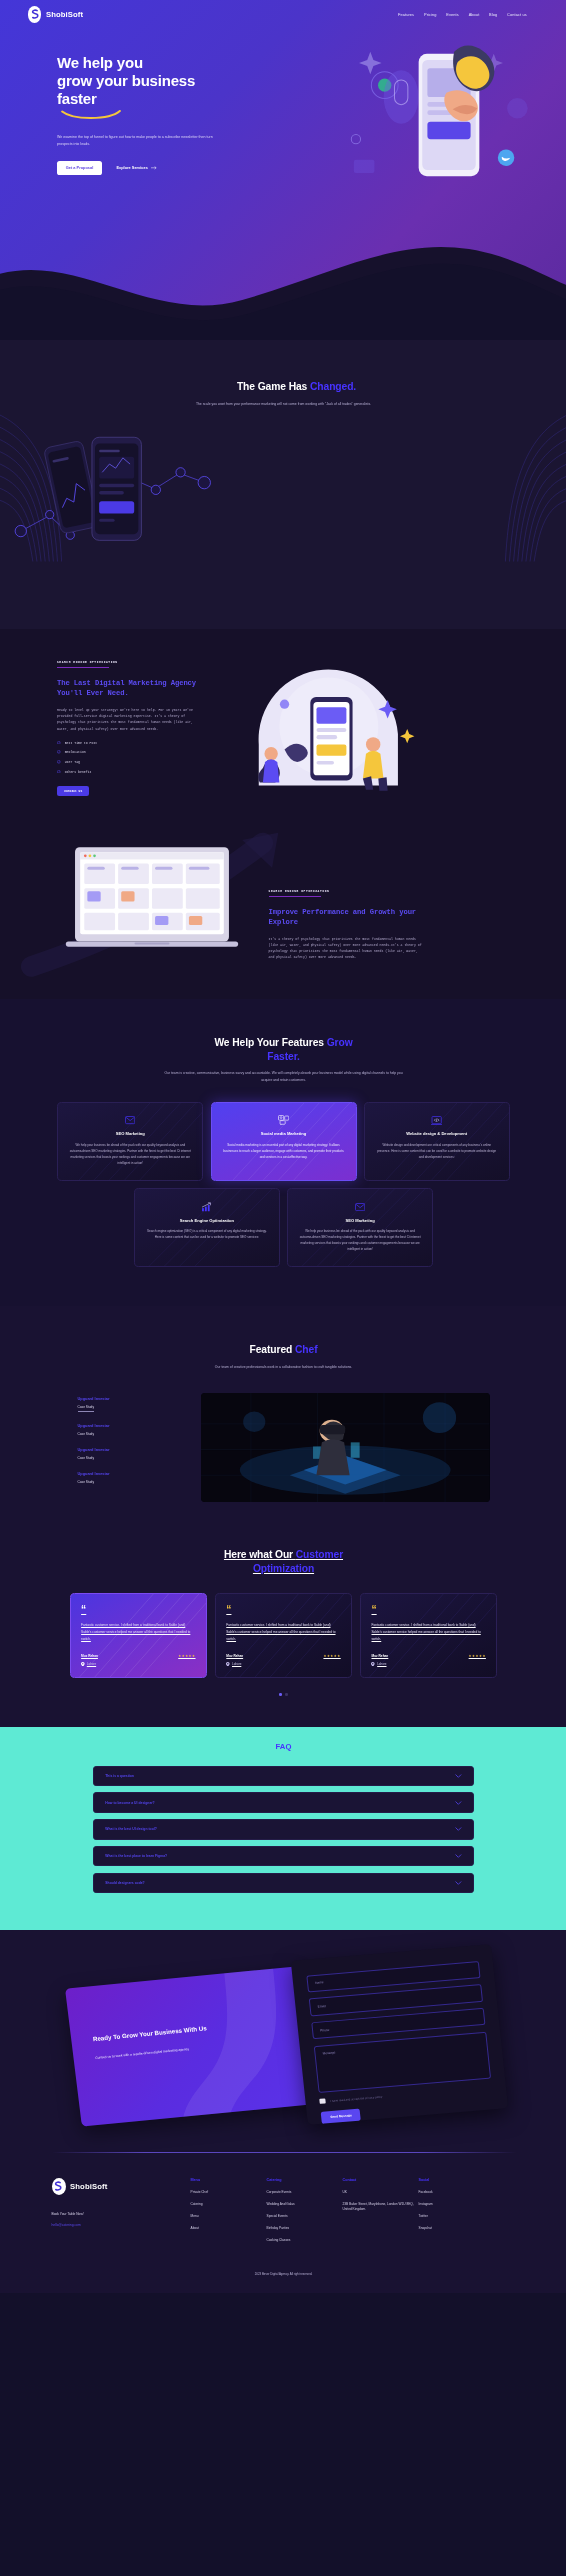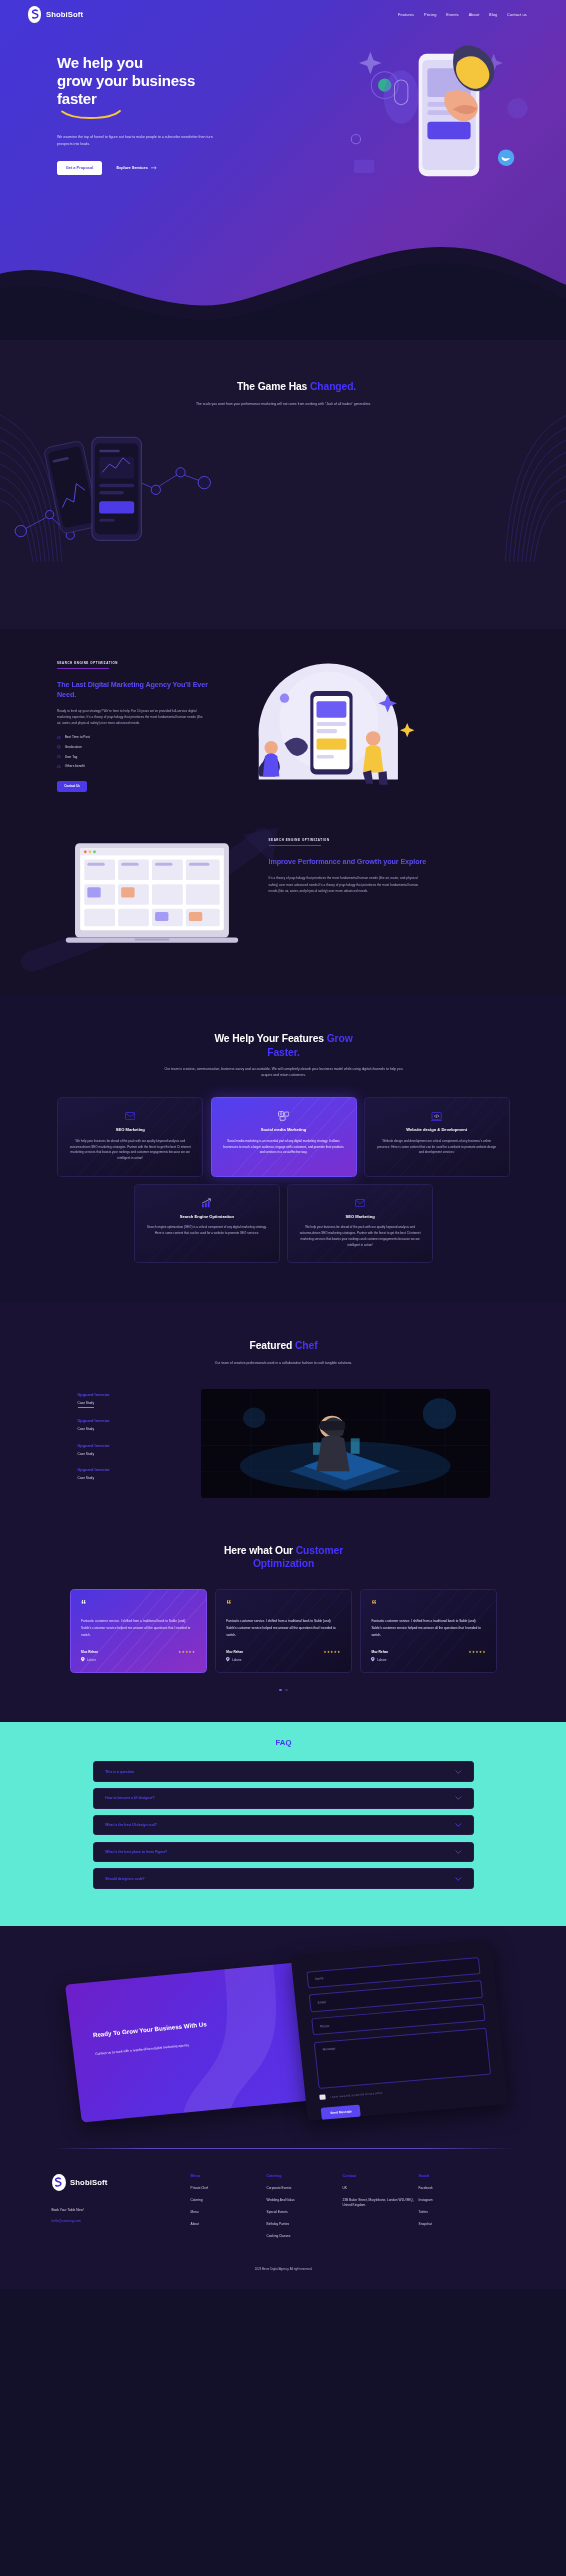--- a/index.html
+++ b/index.html
@@ -74,21 +74,21 @@
   .game { padding:40px 0 0; background:#1b1532; position:relative; overflow:hidden; height:289px;}
   .game .h2 { position:relative; z-index:3;margin-left:26px; }
   .game .lead { position:relative; z-index:3; }
   .lines-l, .lines-r { position:absolute; top:67px; width:77px; height:155px; opacity:.55;}
   .lines-l { left:0; } .lines-r { right:0; }
   .phone-art { position:relative; z-index:3; margin:21.6px auto 0; width:222px; height:134px; }
 
   
   .featA { background:#161029; padding:32px 0 36px; position:relative; overflow:hidden; }
   .wrap { width:453px; margin:0 auto; position:relative; }
-  .row { display:flex; align-items:flex-start; }
+  .row { display:flex; align-items:flex-end;font-family:Liberation Mono, monospace; }
   .eyebrow {
     font-size:2.9px; font-weight:bold; letter-spacing:0.6px; color:#efeaff;
     text-transform:uppercase;
   }
   .eyebrow-rule { width:52px; height:0.8px; background:#7b2bbf; margin-top:3.1px; }
   .ftitle {
     margin-top:11.3px; font-size:7.2px; font-weight:bold; line-height:1.35;
     color:#5b4bf2; letter-spacing:-0.1px;
   }
   .fbody { margin-top:8.2px; font-size:3.2px; line-height:1.95; color:#b3aacd; width:147px; }
@@ -140,21 +140,21 @@
   .work-item { margin-bottom:10.3px; }
   .work-item-title { font-size:3.9px; font-weight:bold; color:#5344ec; }
   .work-item-sub { margin-top:2.6px; font-size:3.2px; color:#ddd8ee; display:inline-block; }
   .work-item.active .work-item-sub { border-bottom:0.5px solid #8d86b5; padding-bottom:2.1px; }
   .work-img {
     flex:1; height:109px; border-radius:4.1px; overflow:hidden; position:relative;
     background:#05040d;
   }
 
   
-  .testi { background:#191232; padding:4.1px 0 31px; }
+  .testi { background:#191232; padding:4.1px 0 31px;text-decoration:underline; }
   .t-cards { width:428px; margin:18.5px auto 0; display:flex; gap:8.2px; justify-content:center; }
   .t-card {
     width:137px; border-radius:4.6px; padding:11.3px 10.3px 10.3px; position:relative; overflow:hidden;
     background:linear-gradient(150deg,#1c1540 0%,#120d26 100%);
     border:0.5px solid #2b2056;
   }
   .t-card.hl { background:linear-gradient(150deg,#4b35e0 0%,#8b2fc4 100%); border-color:#7b4bf0; }
   .t-stripes { position:absolute; inset:0; opacity:.22; }
   .quote { position:relative; font-size:10.3px; font-weight:bold; line-height:.8; color:#f3c33f; }
   .t-card.hl .quote { color:#fff; }

